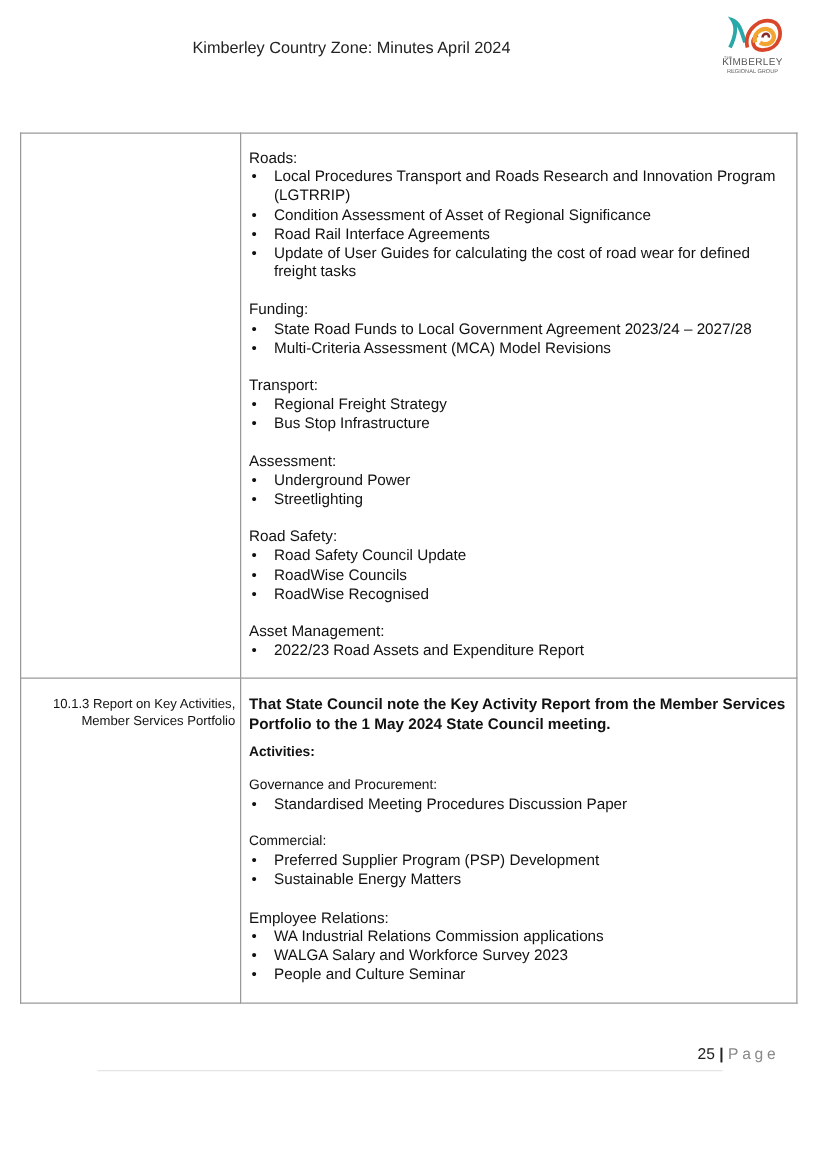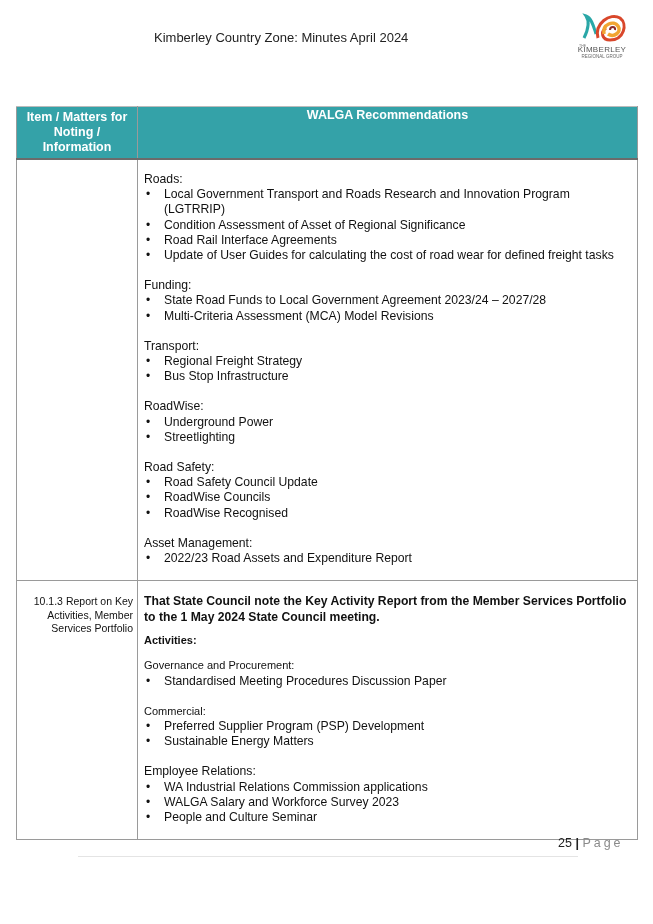--- a/index.html
+++ b/index.html
@@ -46,53 +46,49 @@
     <path d="M24 26 C22 16, 34 12, 38 18 C42 24, 34 30, 28 26" stroke="#f2a531" stroke-width="3.5" fill="none"></path>
     <path d="M30 22 C30 18, 36 18, 35 22" stroke="#8a2b2b" stroke-width="2" fill="none"></path>
   </svg>
   <div class="l0">THE</div>
   <div class="l1">KIMBERLEY</div>
   <div class="l2">REGIONAL GROUP</div>
 </div>
 
 <table class="main">
   <tbody>
-      <tr class="head">
-    <th class="col1">Item / Matters for Noting / Information</th>
-    <th class="col2">WALGA Recommendations</th>
-  </tr>
 
   <tr>
     <td class="c1"></td>
     <td class="c2">
       <div class="section">
         <p class="sec-title">Roads:</p>
         <ul class="bl">
-          <li>Local Government Transport and Roads Research and Innovation Program (LGTRRIP)</li>
+          <li>Local Procedures Transport and Roads Research and Innovation Program (LGTRRIP)</li>
           <li>Condition Assessment of Asset of Regional Significance</li>
           <li>Road Rail Interface Agreements</li>
           <li>Update of User Guides for calculating the cost of road wear for defined freight tasks</li>
         </ul>
       </div>
       <div class="section">
         <p class="sec-title">Funding:</p>
         <ul class="bl">
           <li>State Road Funds to Local Government Agreement 2023/24 – 2027/28</li>
           <li>Multi-Criteria Assessment (MCA) Model Revisions</li>
         </ul>
       </div>
       <div class="section">
         <p class="sec-title">Transport:</p>
         <ul class="bl">
           <li>Regional Freight Strategy</li>
           <li>Bus Stop Infrastructure</li>
         </ul>
       </div>
       <div class="section">
-        <p class="sec-title">RoadWise:</p>
+        <p class="sec-title">Assessment:</p>
         <ul class="bl">
           <li>Underground Power</li>
           <li>Streetlighting</li>
         </ul>
       </div>
       <div class="section">
         <p class="sec-title">Road Safety:</p>
         <ul class="bl">
           <li>Road Safety Council Update</li>
           <li>RoadWise Councils</li>

